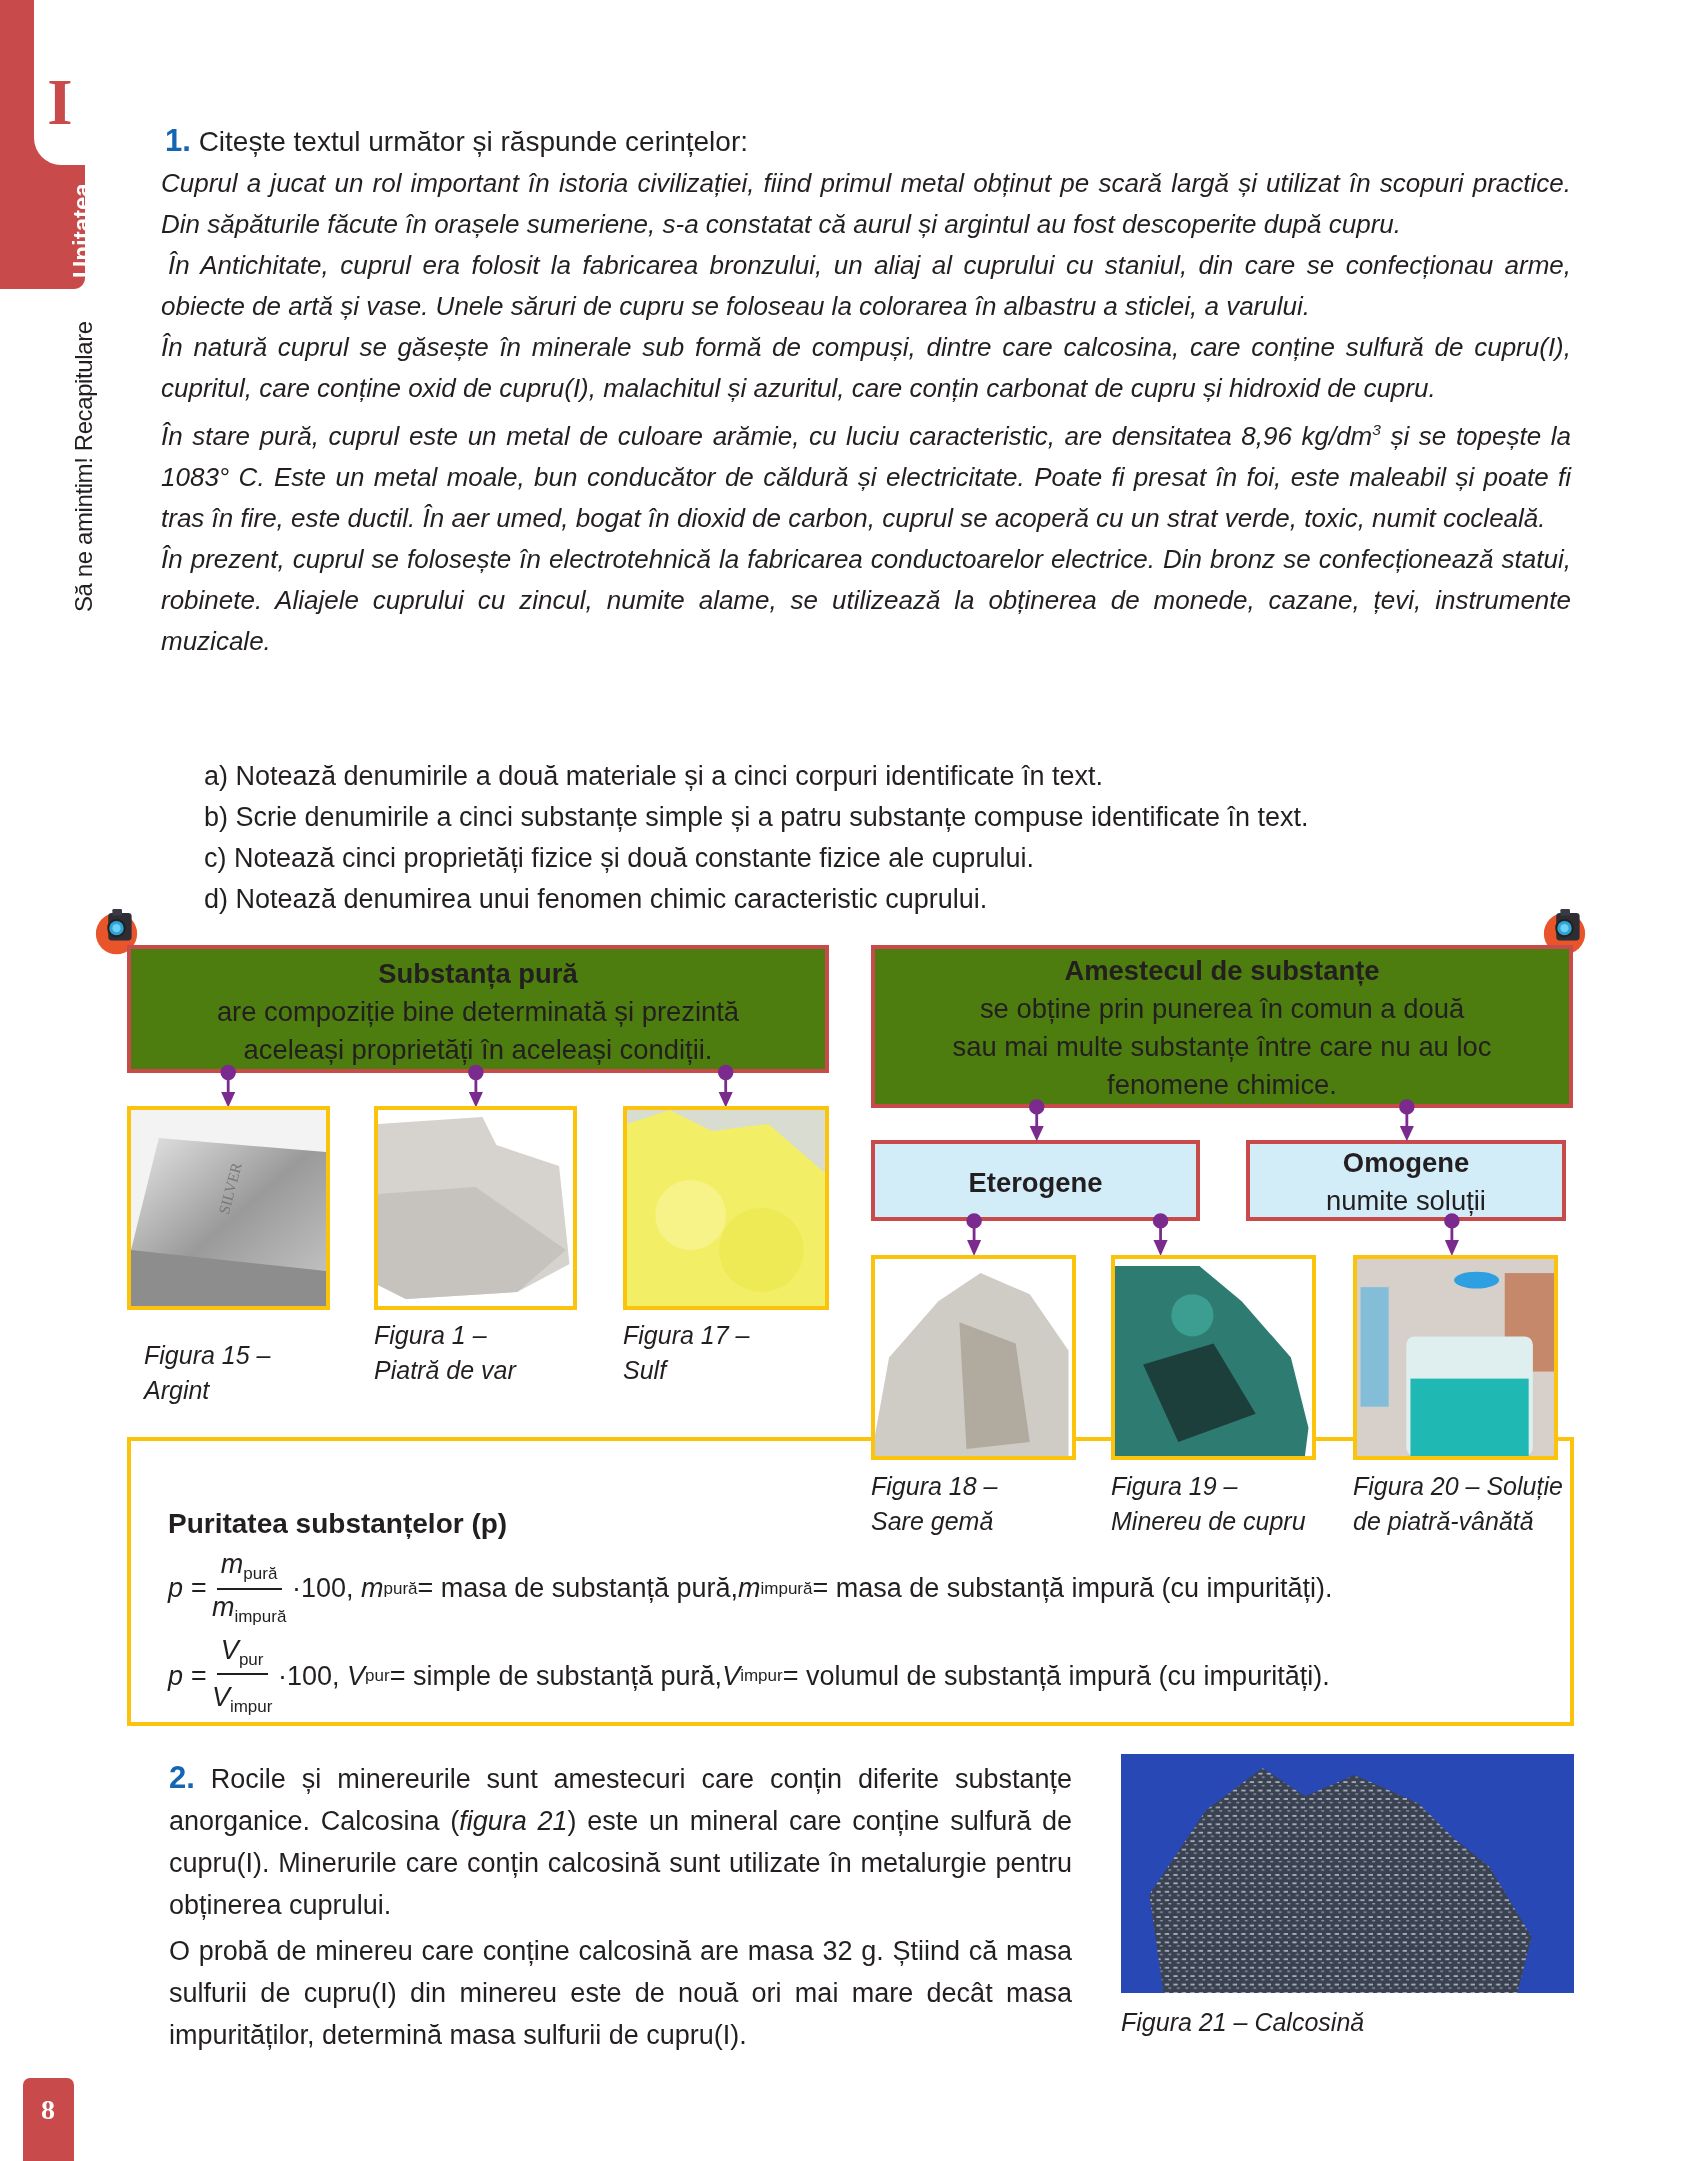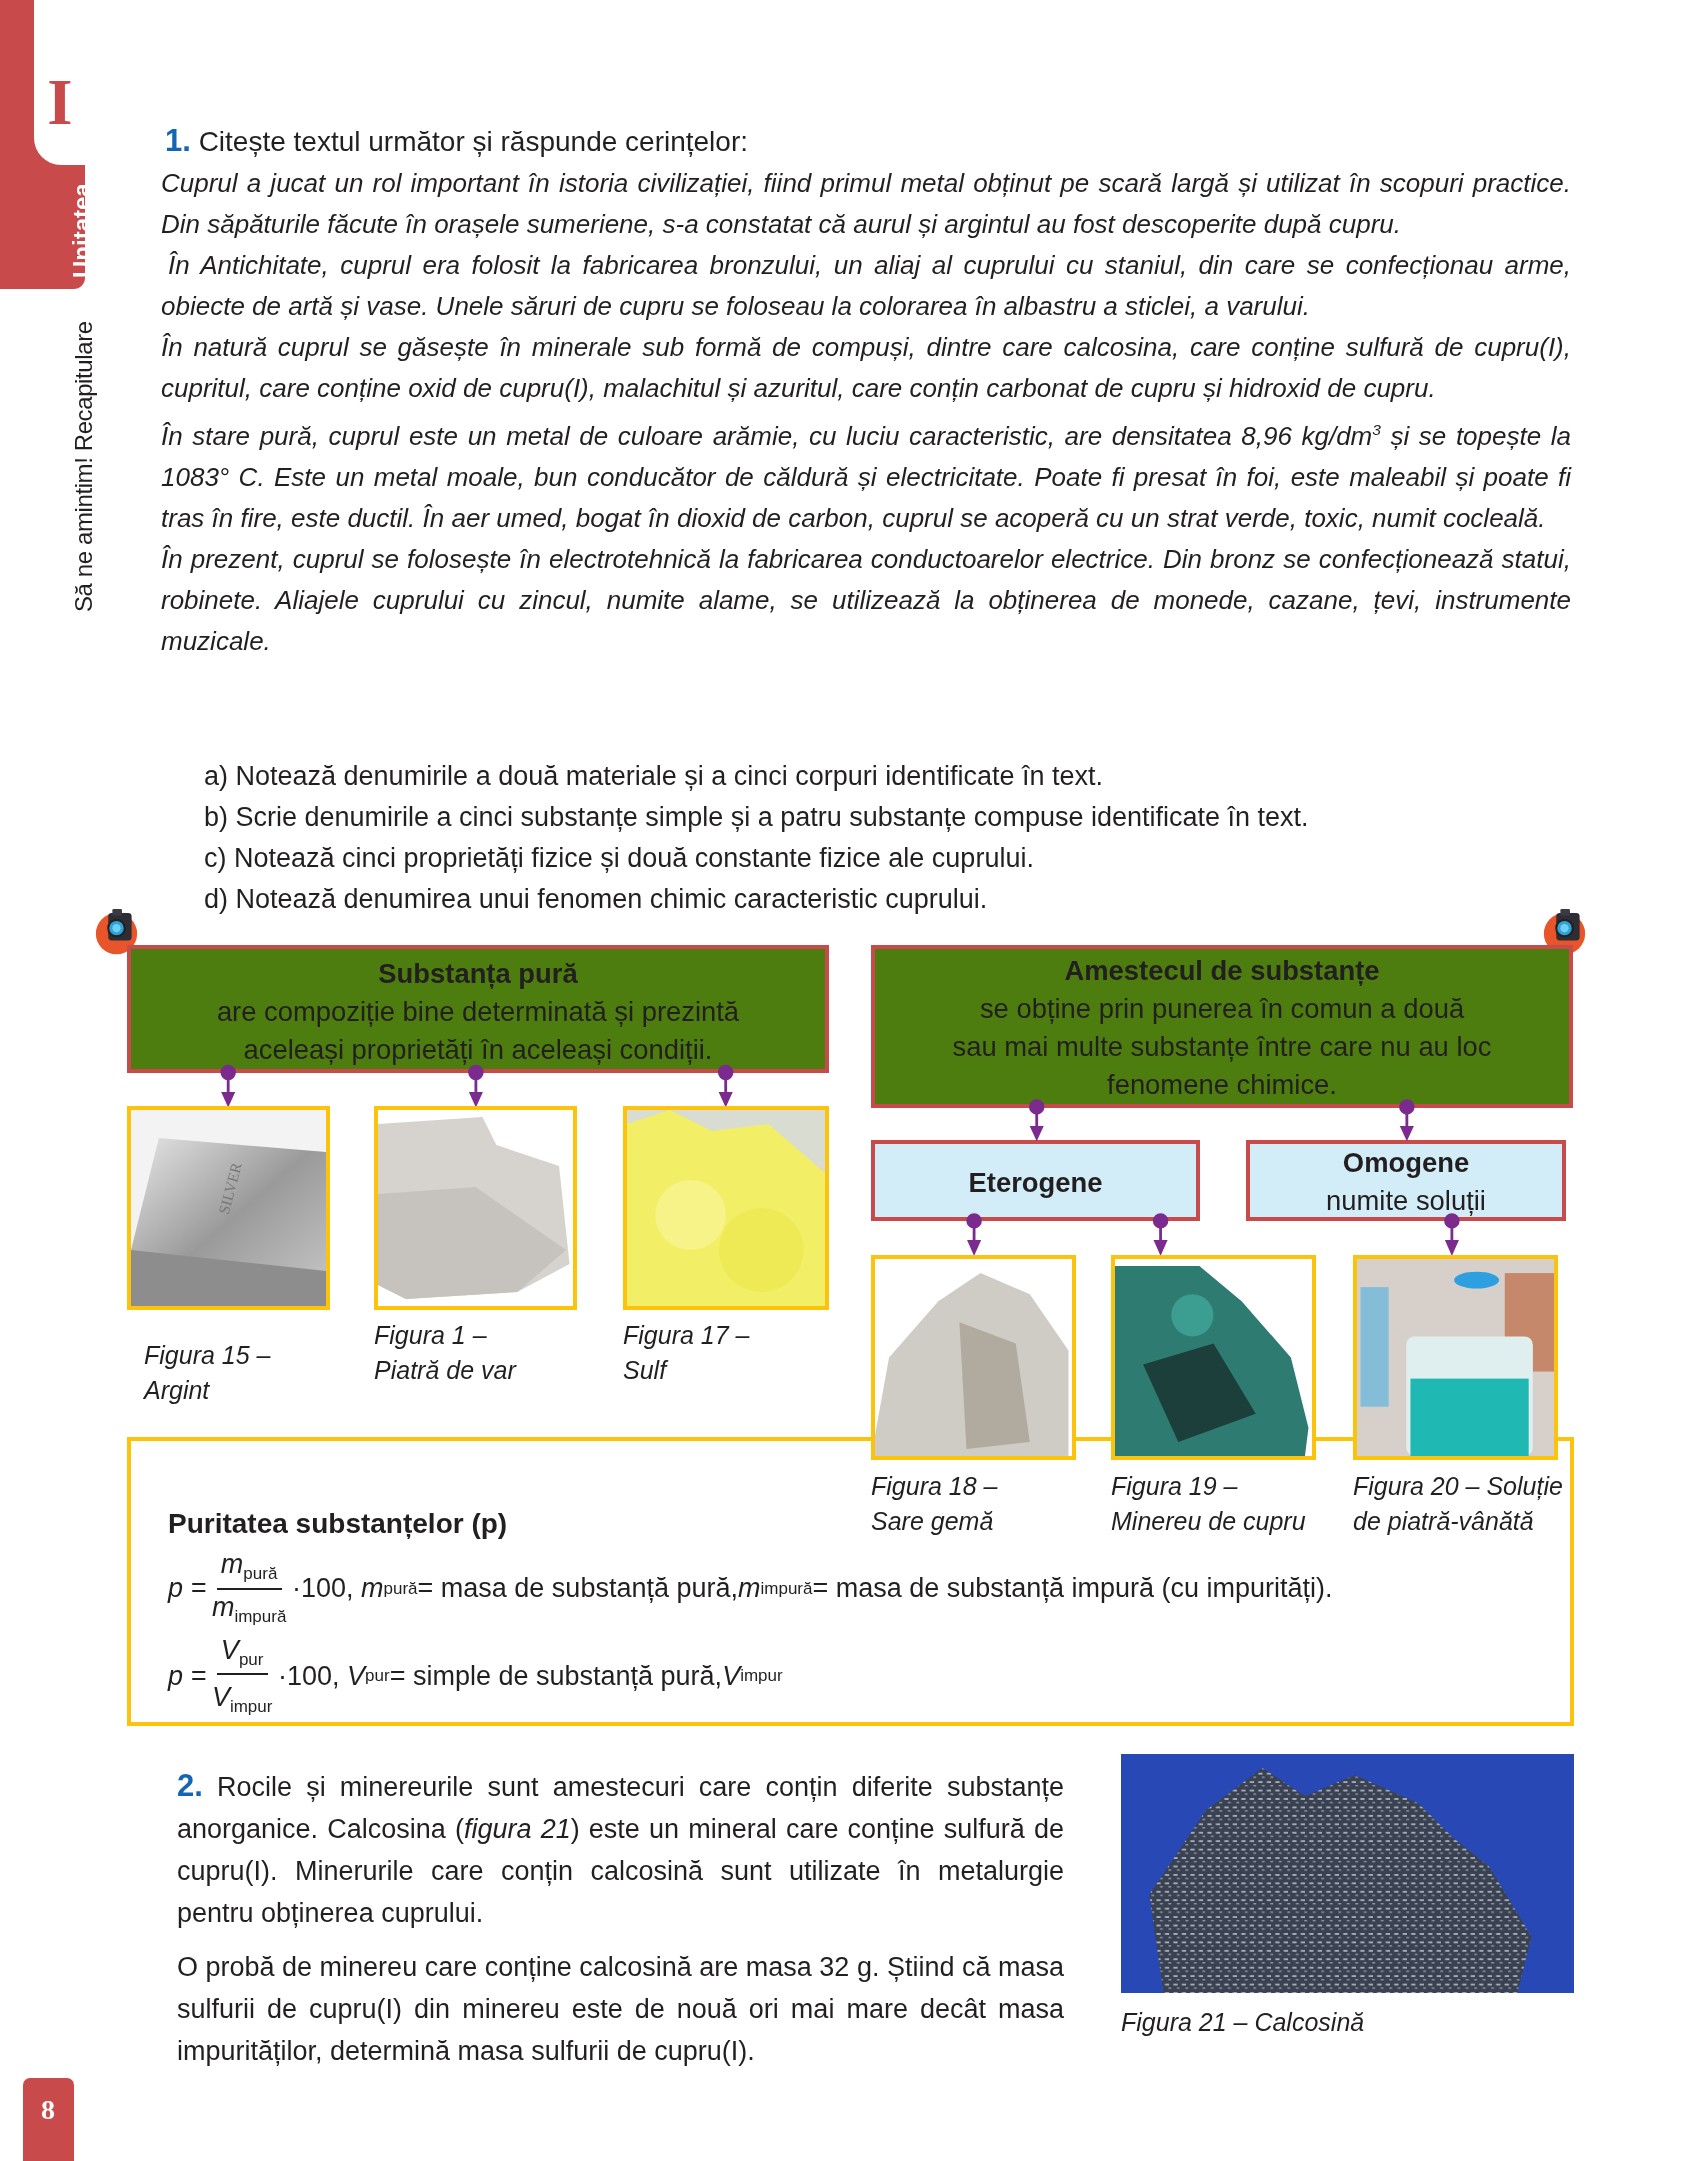--- a/index.html
+++ b/index.html
@@ -22,21 +22,21 @@
   
   .box{border:4.2px solid #c94a4a;background:#4d7c0f;box-sizing:border-box;text-align:center;font-size:27.4px;line-height:38px;}
   .box b{font-weight:bold;}
   .box.blue{background:#d2ecf8;}
   .imgframe{border:4.2px solid #fcc30c;box-sizing:border-box;overflow:hidden;background:#fff;}
   .caption{font-size:25px;line-height:35px;font-style:italic;}
   .camera{width:55px;height:55px;}
   .yellow-box{left:127px;top:1437px;width:1447px;height:289px;border:4.2px solid #fcc30c;box-sizing:border-box;}
   .formula{font-size:27px;}
   .q2{left:165px;top:1753px;width:911px;font-size:27px;line-height:42px;text-align:justify;}
-  .q2 p{margin:12px;}
+  .q2 p{margin:4px;}
 </style>
 </head>
 <body>
 
 <div class="abs tab"></div>
 <div class="abs tab-white"></div>
 <div class="abs unit-num">I</div>
 <div class="abs unit-label">Unitatea</div>
 <div class="abs side-title">Să ne amintim! Recapitulare</div>
 <div class="abs page-num">8</div>
@@ -240,21 +240,21 @@
   </div>
 </div>
 
 <div class="abs formula" style="left:168px;top:1634px;height:91px;">
   <div style="display:flex;align-items:center;height:84px;white-space:nowrap;">
     <span style="font-style:italic">p =</span>
     <span style="display:inline-flex;flex-direction:column;align-items:center;margin:0 5.6px;">
       <span style="border-bottom:2.1px solid #231f20;padding:0 4.2px 2.8px;"><i>V</i><sub style="font-size:17px">pur</sub></span>
       <span style="padding-top:7px;"><i>V</i><sub style="font-size:17px">impur</sub></span>
     </span>
-    <span>·100,</span>&nbsp;<i>V</i><sub style="font-size:17px">pur</sub><span> = simple de substanță pură, </span><i>V</i><sub style="font-size:17px">impur</sub>
+    <span>·100,</span>&nbsp;<i>V</i><sub style="font-size:17px">pur</sub><span> = simple de substanță pură, </span><i>V</i><sub style="font-size:17px">impur</sub><span> = volumul de substanță impură (cu impurități).</span>
   </div>
 </div>
 
 <div class="abs q2">
   <p style="text-indent:0;">
     <span class="q-num">2.</span>
     <span>Rocile și minereurile sunt amestecuri care conțin diferite substanțe anorganice. Calcosina (</span><i>figura 21</i><span>) este un mineral care conține sulfură de cupru(I). Minerurile care conțin calcosină sunt utilizate în metalurgie pentru obținerea cuprului.</span>
   </p>
   <p style="text-indent:0;"><span>O probă de minereu care conține calcosină are masa 32 g. Știind că masa sulfurii de cupru(I) din minereu este de nouă ori mai mare decât masa impurităților, determină masa sulfurii de cupru(I).</span></p>
 </div>

